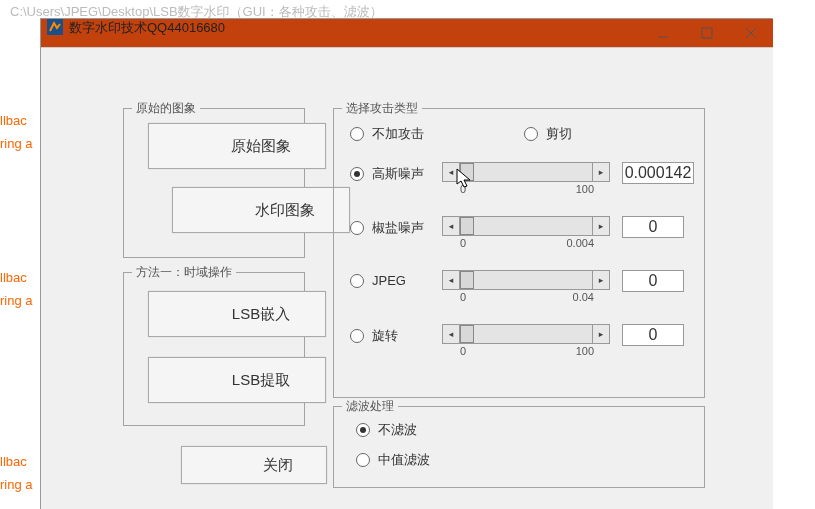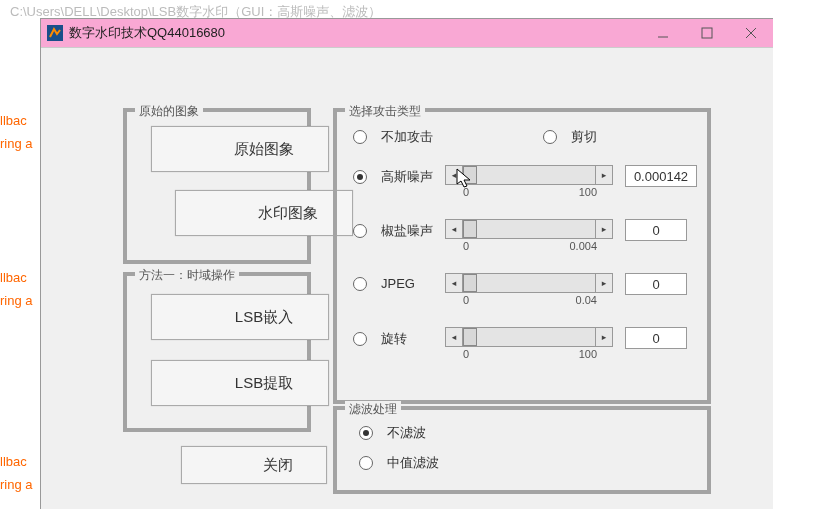--- a/index.html
+++ b/index.html
@@ -2,53 +2,53 @@
 <html><head>
 <meta charset="utf-8">
 <style>
   html,body{margin:0;padding:0;font-family:"Microsoft YaHei","SimSun",sans-serif;font-size:12px;color:#333;background:#fff;}
   .canvas{position:relative;width:815px;height:509px;overflow:hidden;background:#fff;}
   
   .bg-path{position:absolute;left:10px;top:3px;font-size:13px;color:#bbb;}
   .bg-snip{position:absolute;left:0;font-size:13px;color:#ff6600;}
   
   .win{position:absolute;left:40px;top:18px;width:732px;height:491px;background:#f0f0f0;border:1px solid #999;border-right:none;border-bottom:none;}
-  .titlebar{height:28px;background:#f9a8d4;display:flex;align-items:center;border-bottom:1px solid #ccc;}
+  .titlebar{height:28px;background:#c2410c;display:flex;align-items:flex-start;border-bottom:1px solid #ccc;}
   .app-icon{width:16px;height:16px;margin:0 6px;display:inline-flex;}
   .title-text{flex:1;font-size:13px;color:#222;}
   .win-btns{display:flex;}
   .win-btn{width:44px;height:28px;display:flex;align-items:center;justify-content:center;color:#555;}
   .win-btn svg{stroke:#555;stroke-width:1;}
   .client{position:relative;height:calc(100% - 28px);}
   
-  .gb{position:absolute;border:4px solid #a3a3a3;}
+  .gb{position:absolute;border:1px solid #a3a3a3;}
   .gb>.legend{position:absolute;top:-9px;left:8px;background:#f0f0f0;padding:0 4px;font-size:12px;color:#555;}
   
   .btn{position:absolute;background:#f5f5f5;border:1px solid #aaa;display:flex;align-items:center;justify-content:center;font-size:15px;color:#333;box-shadow:0 0 1px rgba(0,0,0,0.2);padding-left:48px;}
   
-  .radio{position:absolute;display:flex;align-items:center;gap:14px;font-size:13px;color:#333;}
+  .radio{position:absolute;display:flex;align-items:center;gap:8px;font-size:13px;color:#333;}
   .rdot{width:12px;height:12px;border:1px solid #666;border-radius:50%;background:#fff;display:inline-flex;align-items:center;justify-content:center;}
   .rdot .inner{width:6px;height:6px;border-radius:50%;background:#333;display:none;}
   .radio.sel .inner{display:block;}
   
   .slider{position:absolute;height:18px;display:flex;align-items:center;}
   .sl-btn{width:16px;height:18px;background:#e8e8e8;border:1px solid #999;display:flex;align-items:center;justify-content:center;font-size:9px;color:#444;}
   .sl-track{flex:1;height:18px;background:#e4e4e4;border-top:1px solid #999;border-bottom:1px solid #999;position:relative;}
   .sl-thumb{position:absolute;top:0;left:0;width:12px;height:16px;background:#d8d8d8;border:1px solid #888;}
   .sl-labels{position:absolute;font-size:11px;color:#555;display:flex;justify-content:space-between;}
-  .valbox{position:absolute;width:60px;height:20px;background:#fff;border:1px solid #999;font-size:13px;display:flex;align-items:center;justify-content:center;}
+  .valbox{position:absolute;width:60px;height:20px;background:#fff;border:1px solid #999;font-size:16px;display:flex;align-items:center;justify-content:center;}
   
   .cursor{position:absolute;z-index:50;pointer-events:none;}
 </style>
 </head>
 <body>
 
 <div class="canvas">
 
-  <div class="bg-path">C:\Users\DELL\Desktop\LSB数字水印（GUI：高斯噪声、滤波）</div>
+  <div class="bg-path">C:\Users\JPEG\Desktop\LSB数字水印（GUI：各种攻击、滤波）</div>
   <div class="bg-snip" style="top:113px;">llbac</div>
   <div class="bg-snip" style="top:136px;">ring a</div>
   <div class="bg-snip" style="top:270px;">llbac</div>
   <div class="bg-snip" style="top:293px;">ring a</div>
   <div class="bg-snip" style="top:454px;">llbac</div>
   <div class="bg-snip" style="top:477px;">ring a</div>
 
   <div class="win">
     <div class="titlebar">
       <span class="app-icon">
@@ -94,21 +94,21 @@
 
       <div class="btn" style="left:140px;top:398px;width:96px;height:36px;">关闭</div>
 
       <div class="gb" style="left:292px;top:60px;width:370px;height:288px;">
         <span class="legend">选择攻击类型</span>
 
         <div class="radio" style="left:16px;top:16px;">
             <span class="rdot"></span>
             <span>不加攻击</span>
           </div>
-        <div class="radio" style="left:206px;top:16px;">
+        <div class="radio" style="left:190px;top:16px;">
             <span class="rdot"></span>
             <span>剪切</span>
           </div>
 
         <div class="radio sel" style="left:16px;top:56px;">
             <span class="rdot">
               <span class="inner"></span>
             </span>
             <span>高斯噪声</span>
           </div>

